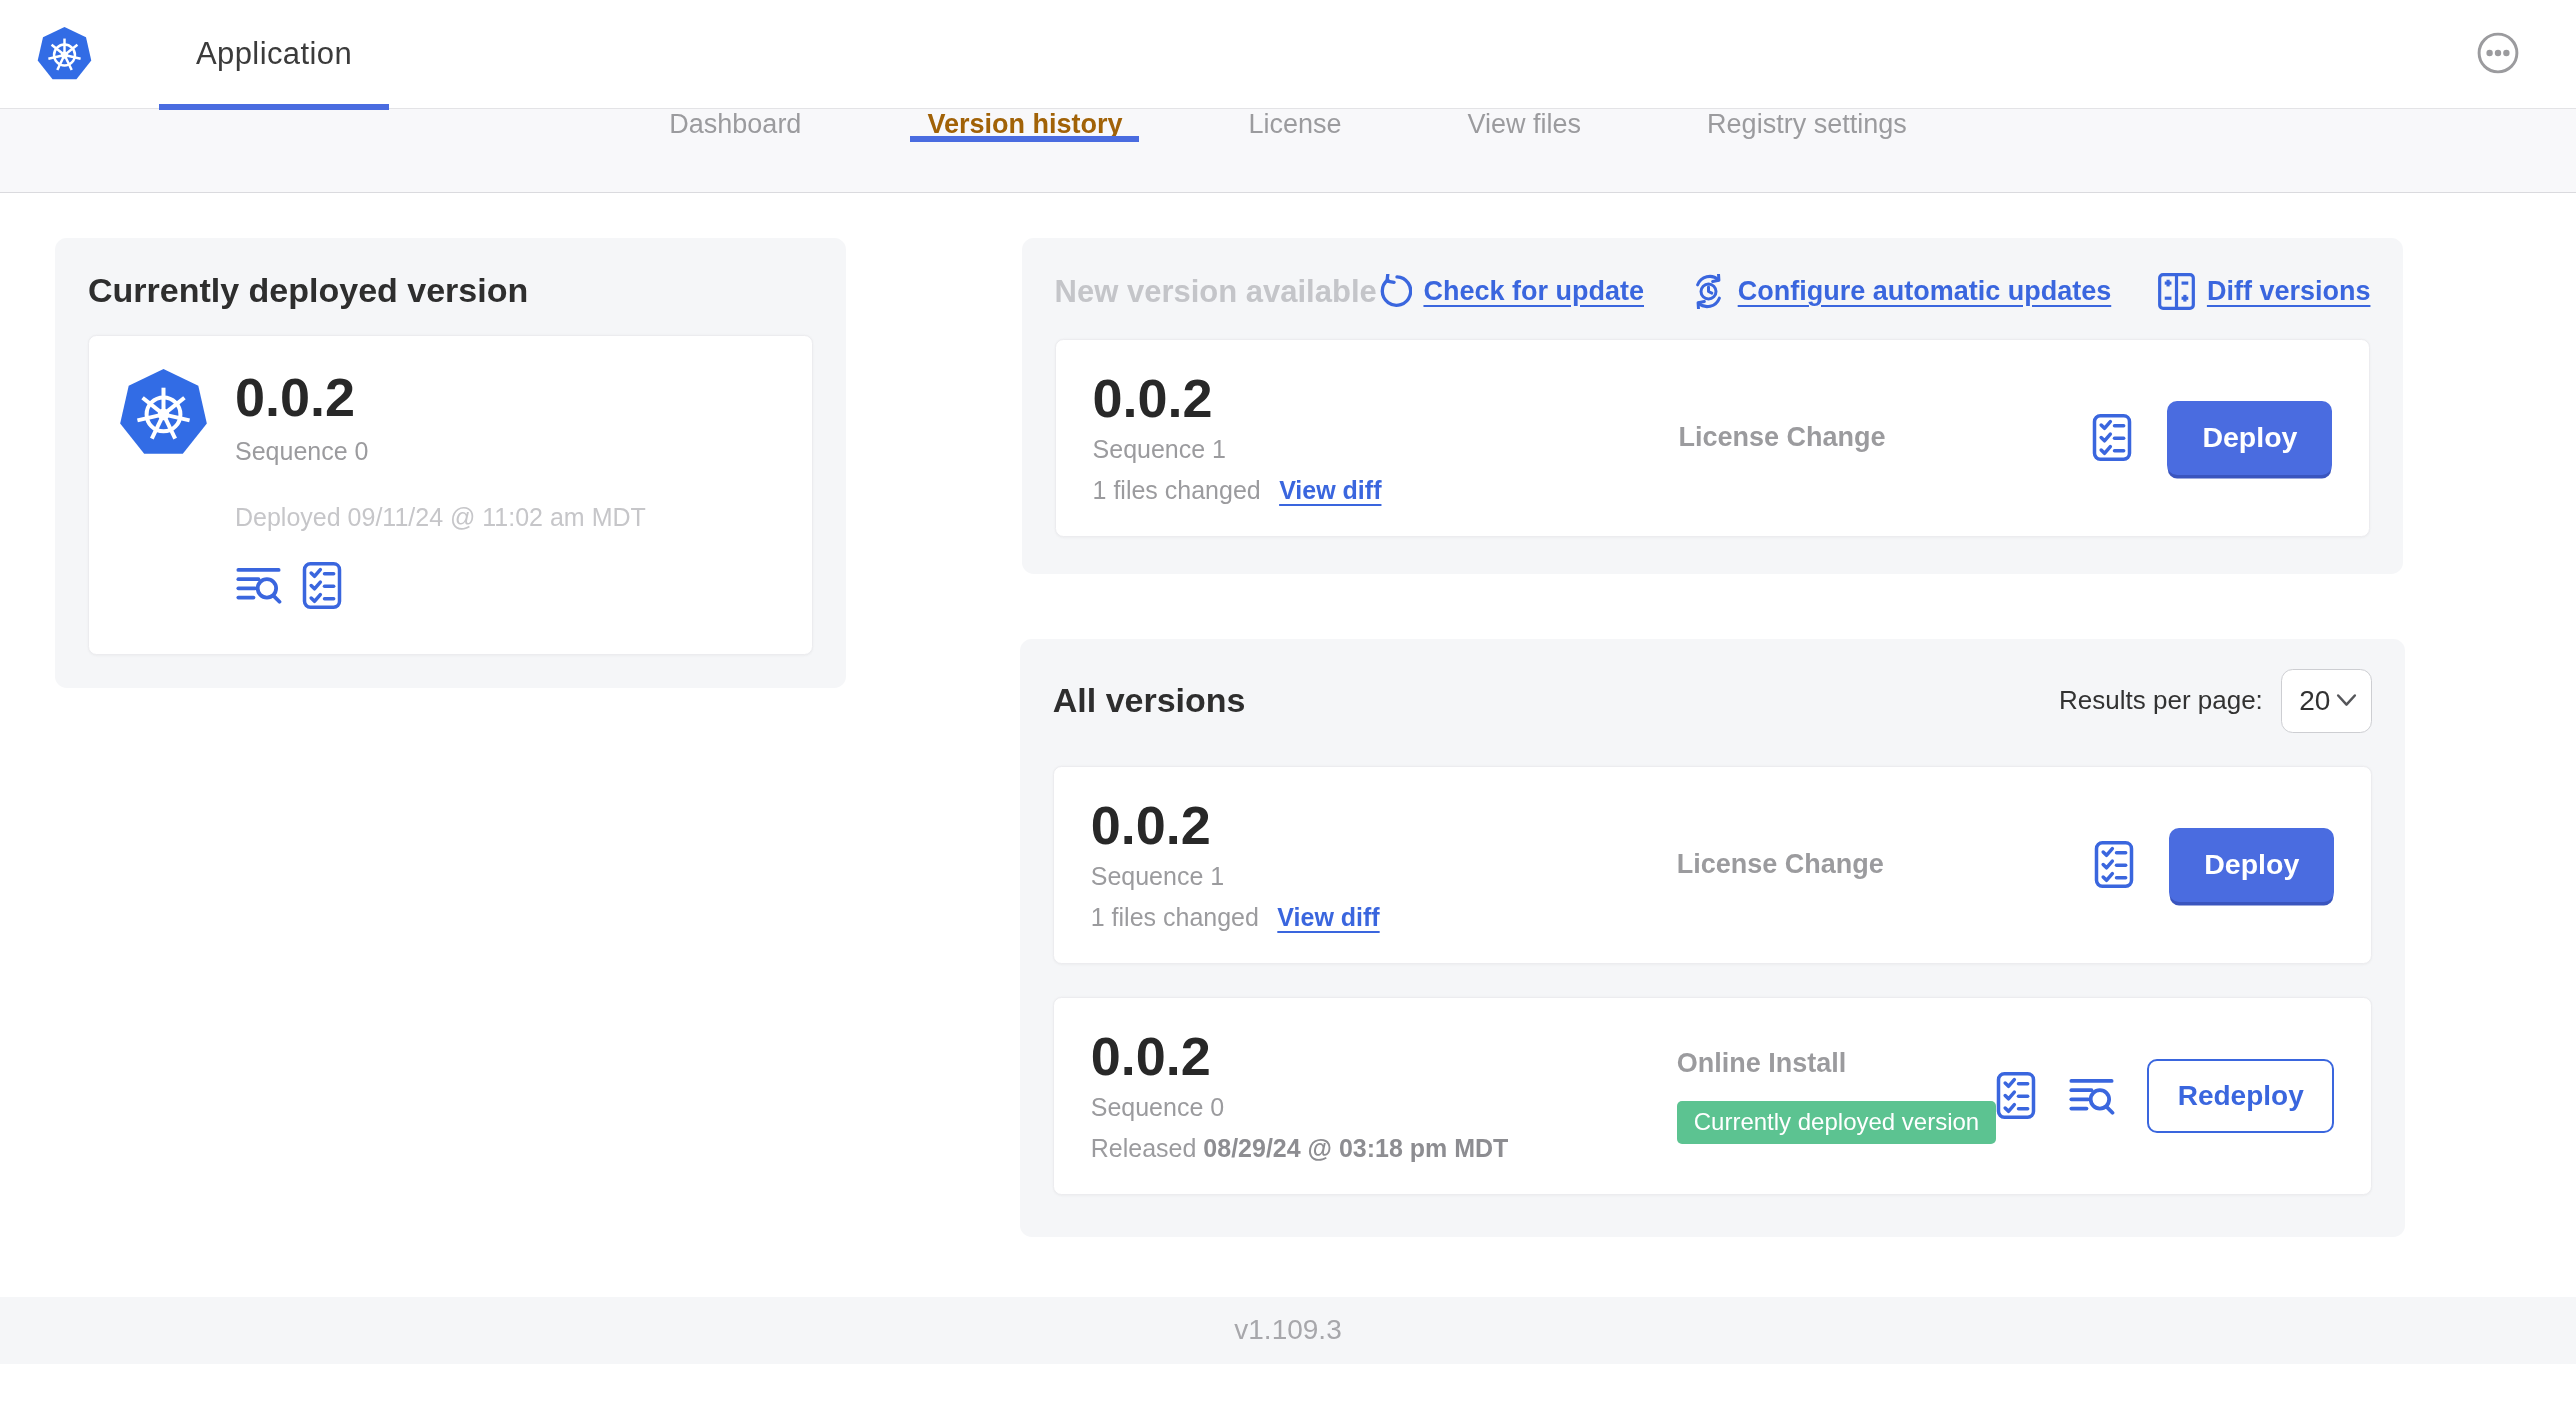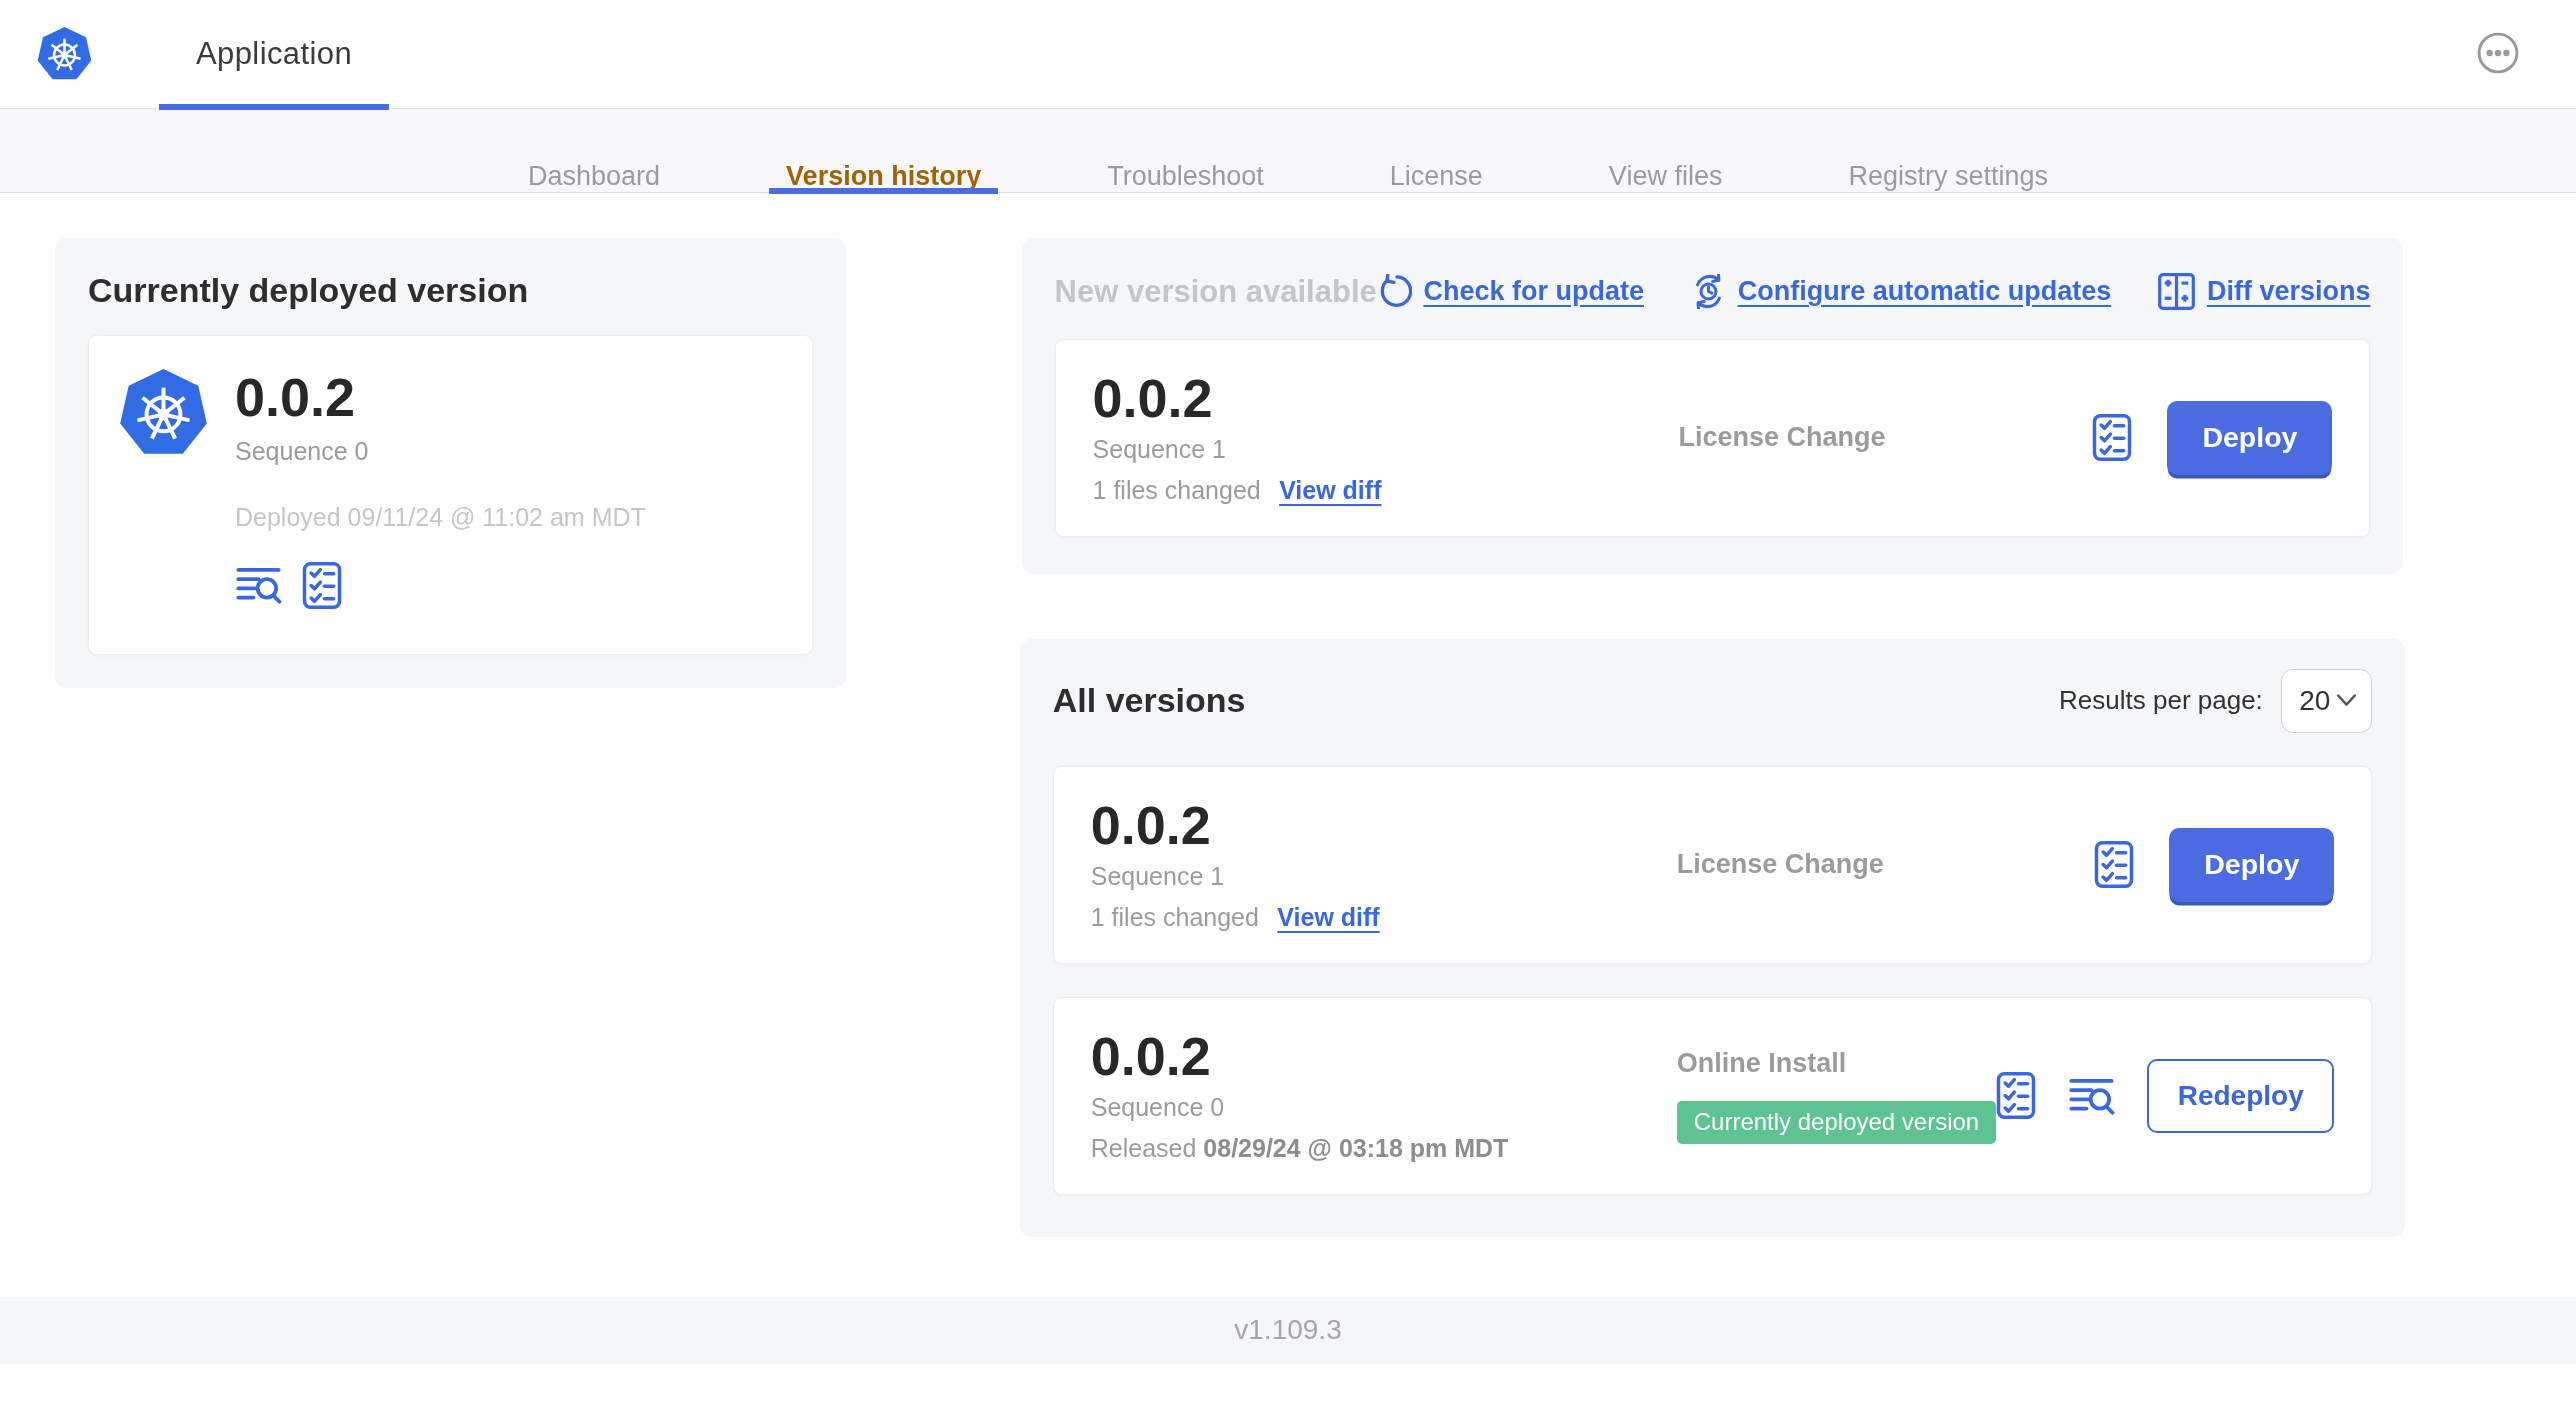--- a/index.html
+++ b/index.html
@@ -23,21 +23,21 @@
   .app-tab-underline {
     position:absolute; left:0; right:0; bottom:-1.7px; height:5.9px; background:#4a6ce0;
   }
   .header-menu-btn {
     position:absolute; right:57px; top:32px; width:42px; height:42px;
     background:transparent; border:none; cursor:pointer;
   }
   
   .subnav {
     height:84px; background:#f8f8fa; border-bottom:1.7px solid #dadade;
-    display:flex; justify-content:center; align-items:flex-end; gap:92px;
+    display:flex; justify-content:center; align-items:flex-start; gap:92px;
   }
   .subnav-tab {
     position:relative; display:flex; align-items:center; padding:0 17px;
     font-size:27px; color:#9b9b9e; cursor:pointer; white-space:nowrap;
   }
   .subnav-tab.active { color:#a16207; font-weight:bold; }
   .subnav-tab.active::after {
     content:""; position:absolute; left:0; right:0; bottom:-1.7px; height:5.9px; background:#4a6ce0;
   }
   
@@ -211,21 +211,20 @@
       <svg width="42" height="42" viewBox="0 0 50 50">
           <use href="#ic-ellipsis"></use>
         </svg>
     </span>
   </button>
 </header>
 
 <nav class="subnav">
   <div class="subnav-tab">Dashboard</div>
   <div class="subnav-tab active">Version history</div>
-  <div class="subnav-tab">Troubleshoot</div>
   <div class="subnav-tab">License</div>
   <div class="subnav-tab">View files</div>
   <div class="subnav-tab">Registry settings</div>
 </nav>
 
 <main class="content">
 
   <section class="panel left-panel">
     <h2 class="panel-title">Currently deployed version</h2>
     <div class="deployed-card">

